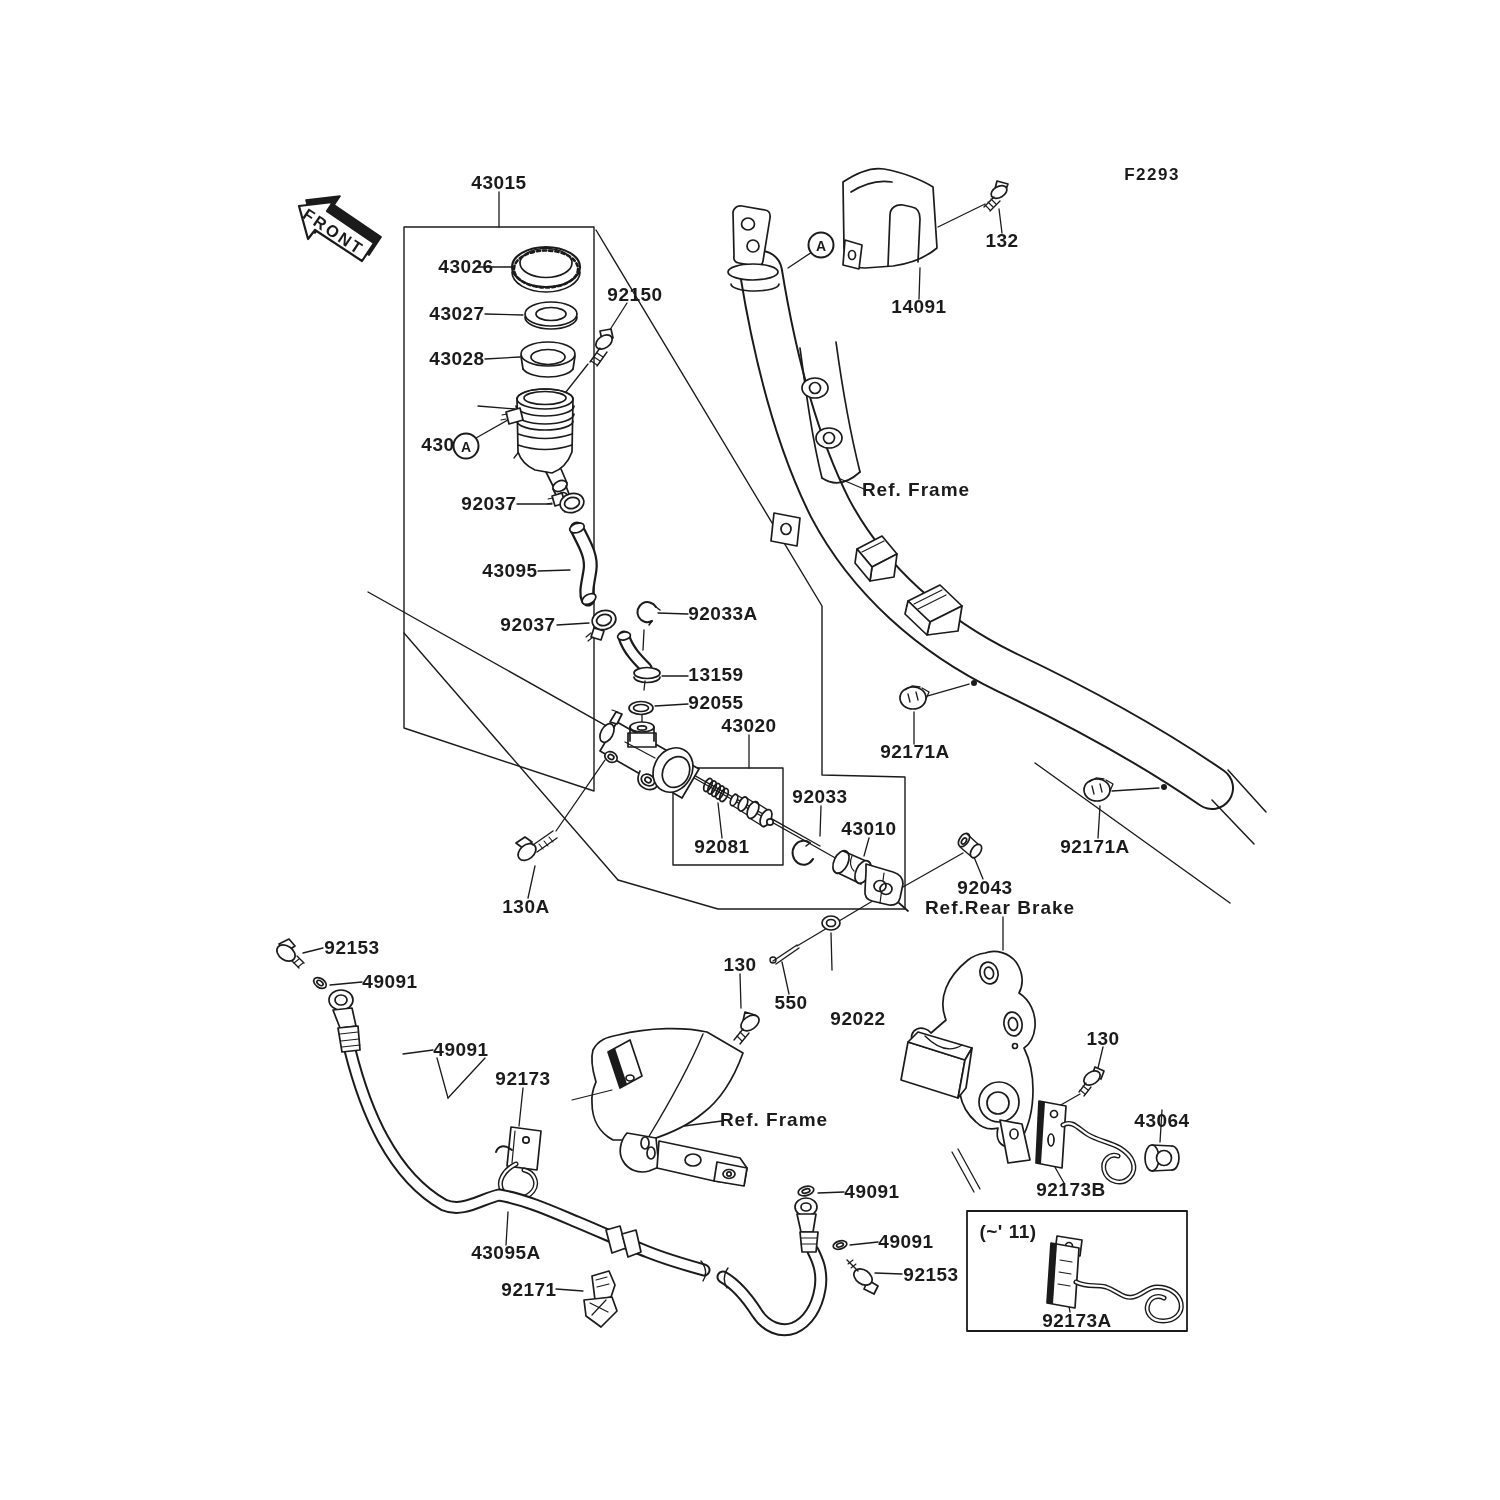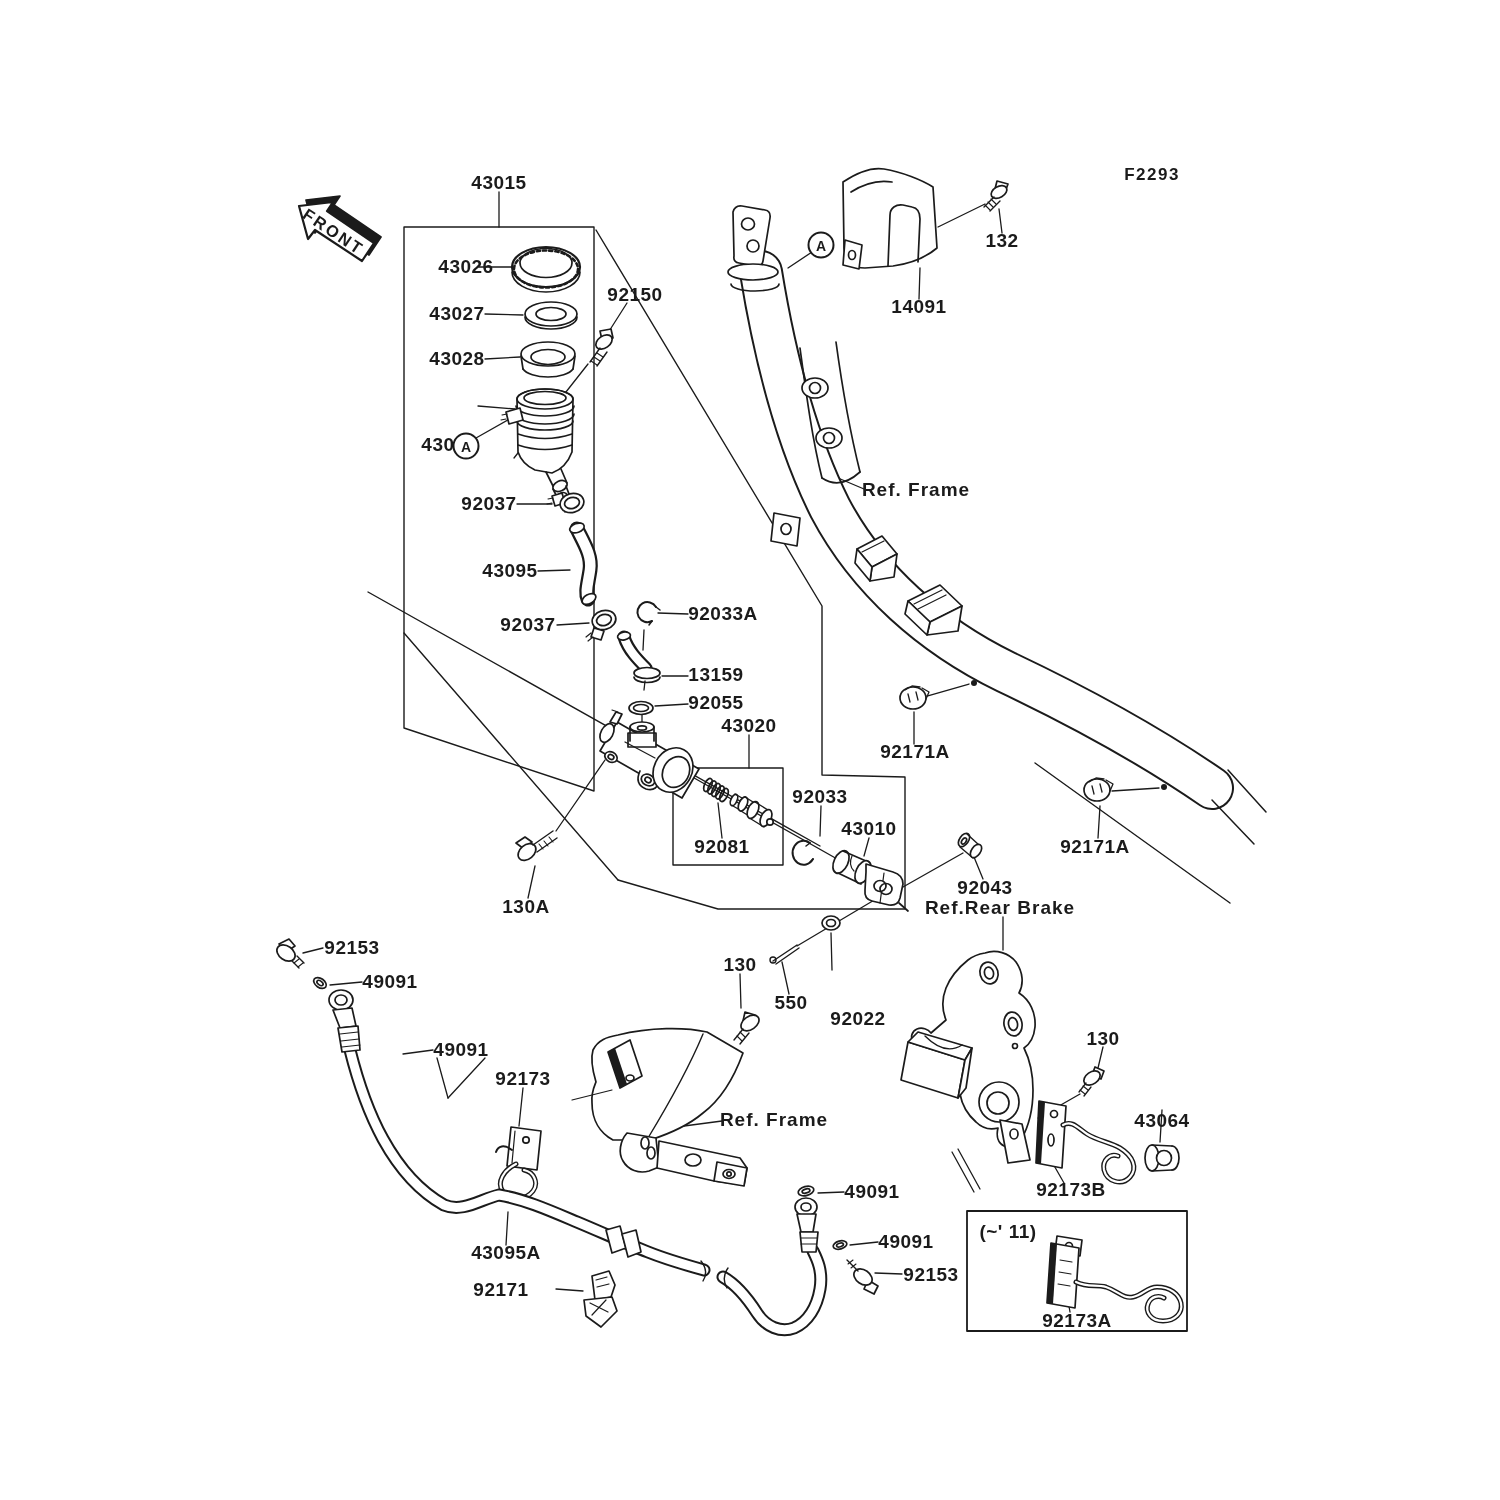--- a/index.html
+++ b/index.html
@@ -461,20 +461,20 @@
       <span class="lbl part" style="left: 461px; top: 1050px;">49091</span>
       <span class="lbl part" style="left: 523px; top: 1079px;">92173</span>
       <span class="lbl ref" style="left: 774px; top: 1120px;">Ref. Frame</span>
       <span class="lbl part" style="left: 1103px; top: 1039px;">130</span>
       <span class="lbl part" style="left: 1162px; top: 1101px; margin-top: 20px;">43064</span>
       <span class="lbl part" style="left: 1071px; top: 1190px;">92173B</span>
       <span class="lbl part" style="left: 872px; top: 1192px;">49091</span>
       <span class="lbl part" style="left: 906px; top: 1242px;">49091</span>
       <span class="lbl part" style="left: 931px; top: 1275px;">92153</span>
       <span class="lbl part" style="left: 506px; top: 1253px;">43095A</span>
-      <span class="lbl part" style="left: 501px; top: 1290px;">92171</span>
+      <span class="lbl part" style="left: 529px; top: 1290px;">92171</span>
       <span class="lbl note" style="left: 1008px; top: 1232px;">(~' 11)</span>
       <span class="lbl part" style="left: 1077px; top: 1321px;">92173A</span>
       <span class="lbl marker" style="left: 466px; top: 446px;">A</span>
       <span class="lbl marker" style="left: 821px; top: 245px;">A</span>
     </div>
 
 </div>
 
 </body></html>

